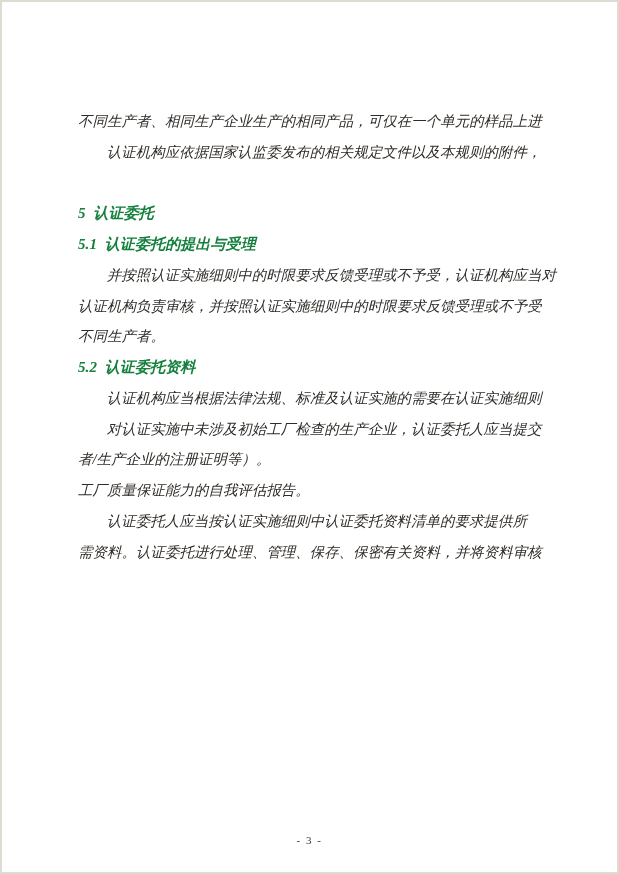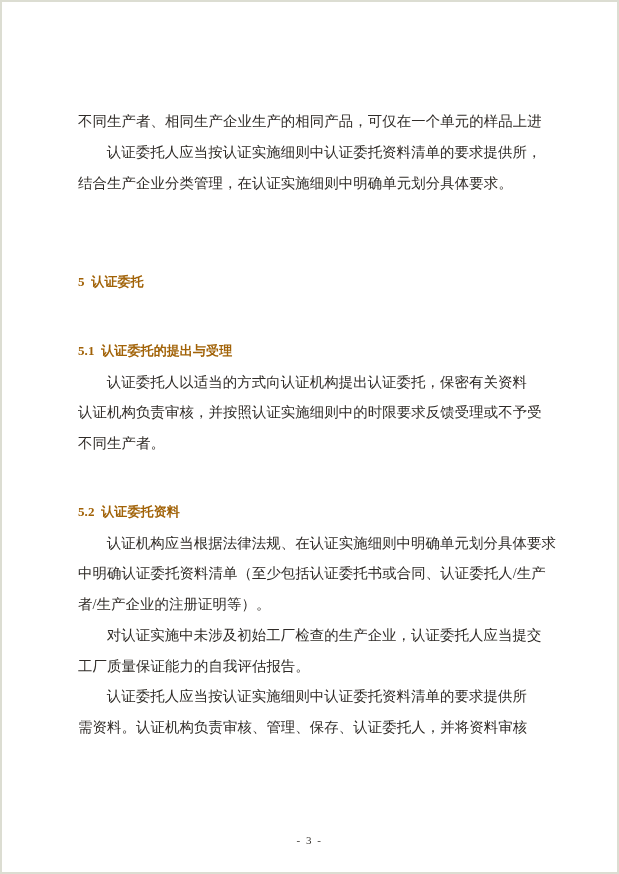--- a/index.html
+++ b/index.html
@@ -24,29 +24,29 @@
     top: 104px;
     width: 466px;
   }
   .line {
     height: 30.75px;
     line-height: 30.75px;
     font-size: 14.4px;
     color: #2f2b27;
     white-space: pre;
     letter-spacing: 0.1px;
+    font-style: italic;
   }
   .line.indent {
     text-indent: 2em;
   }
   .line.heading {
     font-weight: bold;
-    color: #a16207;
-    font-size: 13px;
-    margin-top: 38px;
+    color: #15803d;
+    font-size: 15px;
   }
   .line.spacer {
     
   }
   .footer {
     position: absolute;
     left: 0;
     right: 0;
     top: 828px;
     text-align: center;
@@ -58,33 +58,31 @@
     letter-spacing: 1.5px;
     line-height: 16px;
   }
 </style>
 </head>
 <body>
 
 <div class="page">
   <div class="content">
       <div class="line body">不同生产者、相同生产企业生产的相同产品，可仅在一个单元的样品上进</div>
-      <div class="line body indent">认证委托人应当按认证实施细则中认证委托资料清单的要求提供所，</div>
-      <div class="line body">结合生产企业分类管理，在认证实施细则中明确单元划分具体要求。</div>
+      <div class="line body indent">认证机构应依据国家认监委发布的相关规定文件以及本规则的附件，</div>
       <div class="line spacer"></div>
       <div class="line heading">5  认证委托</div>
       <div class="line heading">5.1  认证委托的提出与受理</div>
-      <div class="line body indent">认证委托人以适当的方式向认证机构提出认证委托，保密有关资料</div>
+      <div class="line body indent">并按照认证实施细则中的时限要求反馈受理或不予受，认证机构应当对</div>
       <div class="line body">认证机构负责审核，并按照认证实施细则中的时限要求反馈受理或不予受</div>
       <div class="line body">不同生产者。</div>
       <div class="line heading">5.2  认证委托资料</div>
-      <div class="line body indent">认证机构应当根据法律法规、在认证实施细则中明确单元划分具体要求</div>
-      <div class="line body">中明确认证委托资料清单（至少包括认证委托书或合同、认证委托人/生产</div>
+      <div class="line body indent">认证机构应当根据法律法规、标准及认证实施的需要在认证实施细则</div>
+      <div class="line body indent">对认证实施中未涉及初始工厂检查的生产企业，认证委托人应当提交</div>
       <div class="line body">者/生产企业的注册证明等）。</div>
-      <div class="line body indent">对认证实施中未涉及初始工厂检查的生产企业，认证委托人应当提交</div>
       <div class="line body">工厂质量保证能力的自我评估报告。</div>
       <div class="line body indent">认证委托人应当按认证实施细则中认证委托资料清单的要求提供所</div>
-      <div class="line body">需资料。认证机构负责审核、管理、保存、认证委托人，并将资料审核</div>
+      <div class="line body">需资料。认证委托进行处理、管理、保存、保密有关资料，并将资料审核</div>
     </div>
   <div class="footer">
     <span class="page-number">- 3 -</span>
   </div>
 </div>
 
 </body></html>

